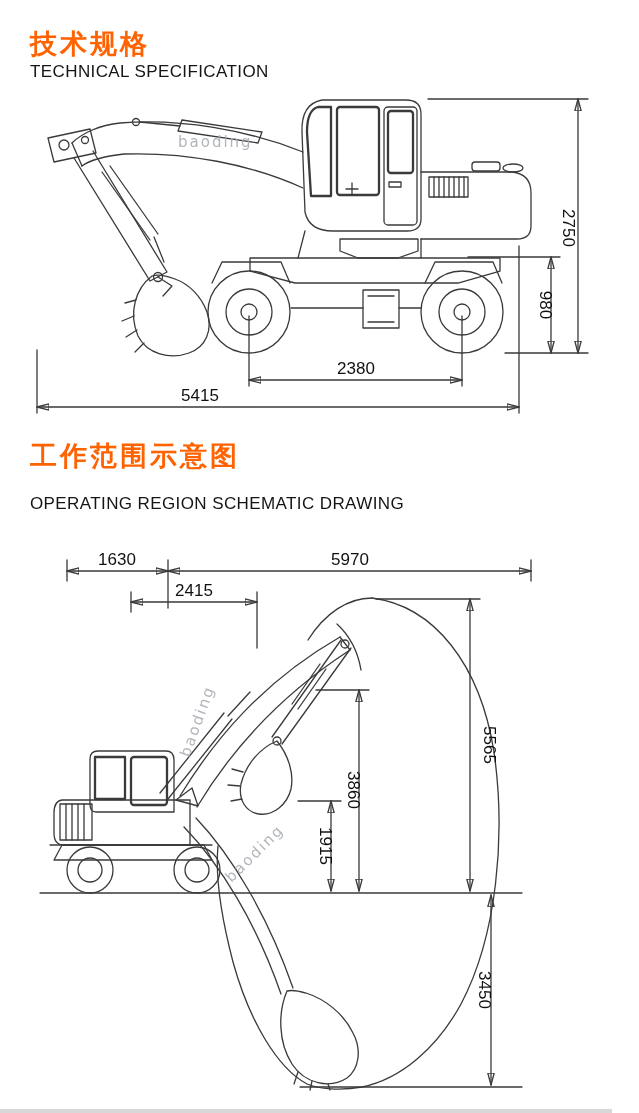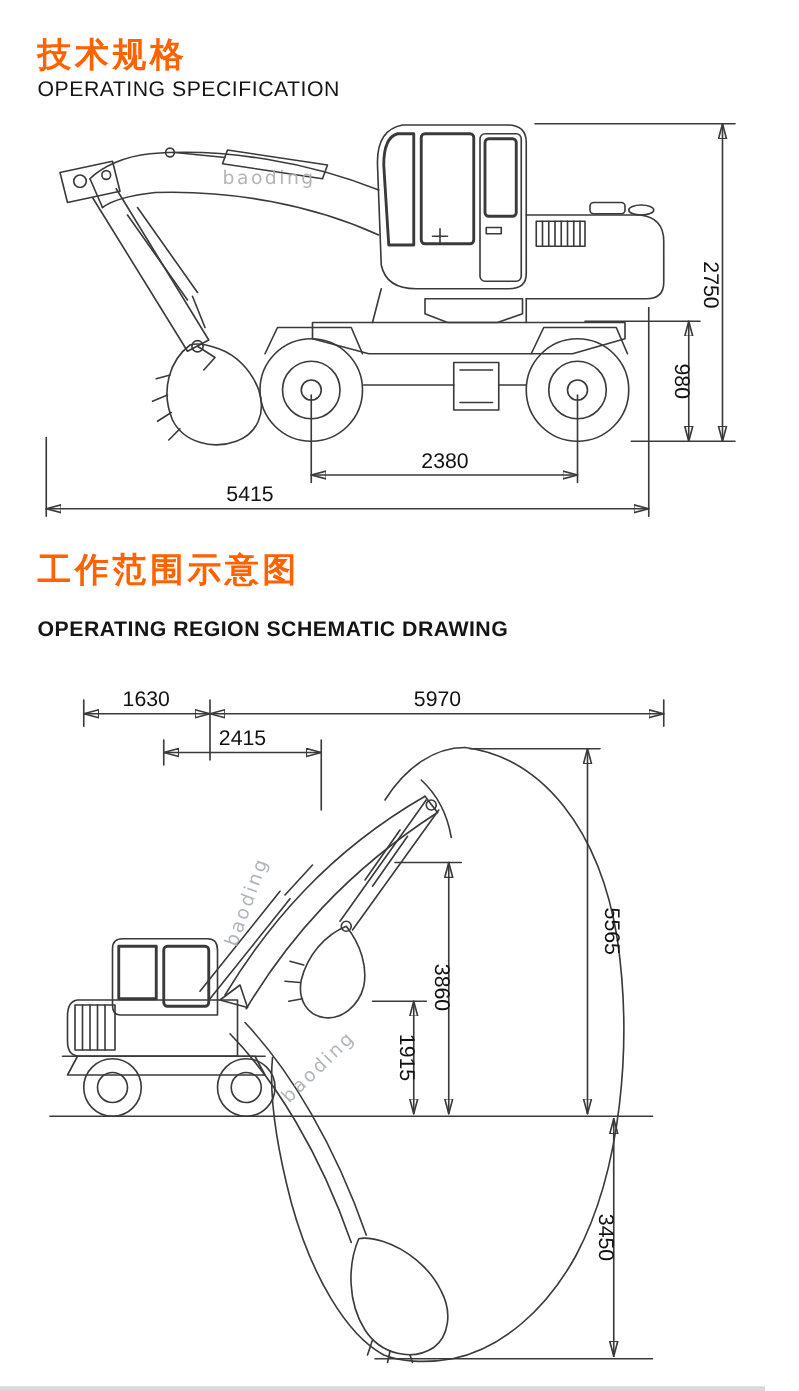--- a/index.html
+++ b/index.html
@@ -3,40 +3,40 @@
 <meta charset="utf-8">
 <style>
   html,body{margin:0;padding:0;background:#fff;}
   .page{position:relative;width:612px;height:1113px;background:#ffffff;overflow:hidden;
         font-family:"Liberation Sans",sans-serif;}
   .title-cn{position:absolute;left:30px;margin:0;font-size:27px;font-weight:bold;
             color:#ff6200;letter-spacing:3px;font-family:"DejaVu Sans",sans-serif;}
   .title-en{position:absolute;left:30px;margin:0;font-size:17px;font-weight:400;
             color:#151515;letter-spacing:0.4px;}
   #spec-cn{top:26px;} #spec-en{top:62px;}
-  #op-cn{top:438px;}  #op-en{top:494px;font-weight:bold;}
+  #op-cn{top:438px;}  #op-en{top:494px;}
   .drawing{position:absolute;left:0;}
   #svg1{top:85px;} #svg2{top:545px;}
   .draw path,.draw rect,.draw circle,.draw ellipse,.draw line{
       fill:none;stroke:#3a3a3a;stroke-width:1.3;stroke-linecap:round;stroke-linejoin:round;}
   .draw .thick{stroke-width:2.3;}
   .dim{stroke:#333;stroke-width:1;fill:none;}
   .ext{stroke:#333;stroke-width:0.9;fill:none;}
   .ground{stroke:#333;stroke-width:1.7;fill:none;}
   .dimtext{font-size:17px;fill:#111;font-family:"Liberation Sans",sans-serif;}
   .wm{font-size:15px;fill:#a9aeb4;letter-spacing:2px;font-family:"DejaVu Sans",sans-serif;opacity:.9;}
   .bottom-divider{position:absolute;left:0;bottom:0;width:639px;height:4px;background:#d8d8d8;}
 </style>
 </head>
 <body>
 
 <div class="page">
 
   <h1 id="spec-cn" class="title-cn">技术规格</h1>
-  <h2 id="spec-en" class="title-en">OPERATING SPECIFICATION</h2>
+  <h2 id="spec-en" class="title-en">TECHNICAL SPECIFICATION</h2>
 
   <svg id="svg1" class="drawing draw" width="639" height="345" viewBox="0 85 639 345" xmlns="http://www.w3.org/2000/svg">
     <defs>
       <marker id="ar1" markerWidth="14" markerHeight="9" refX="12" refY="4" orient="auto-start-reverse" markerUnits="userSpaceOnUse">
         <path d="M0,0.8 L12,4 L0,7.2 Z" fill="#333" stroke="none"></path>
       </marker>
     </defs>
 
     <g>
 

